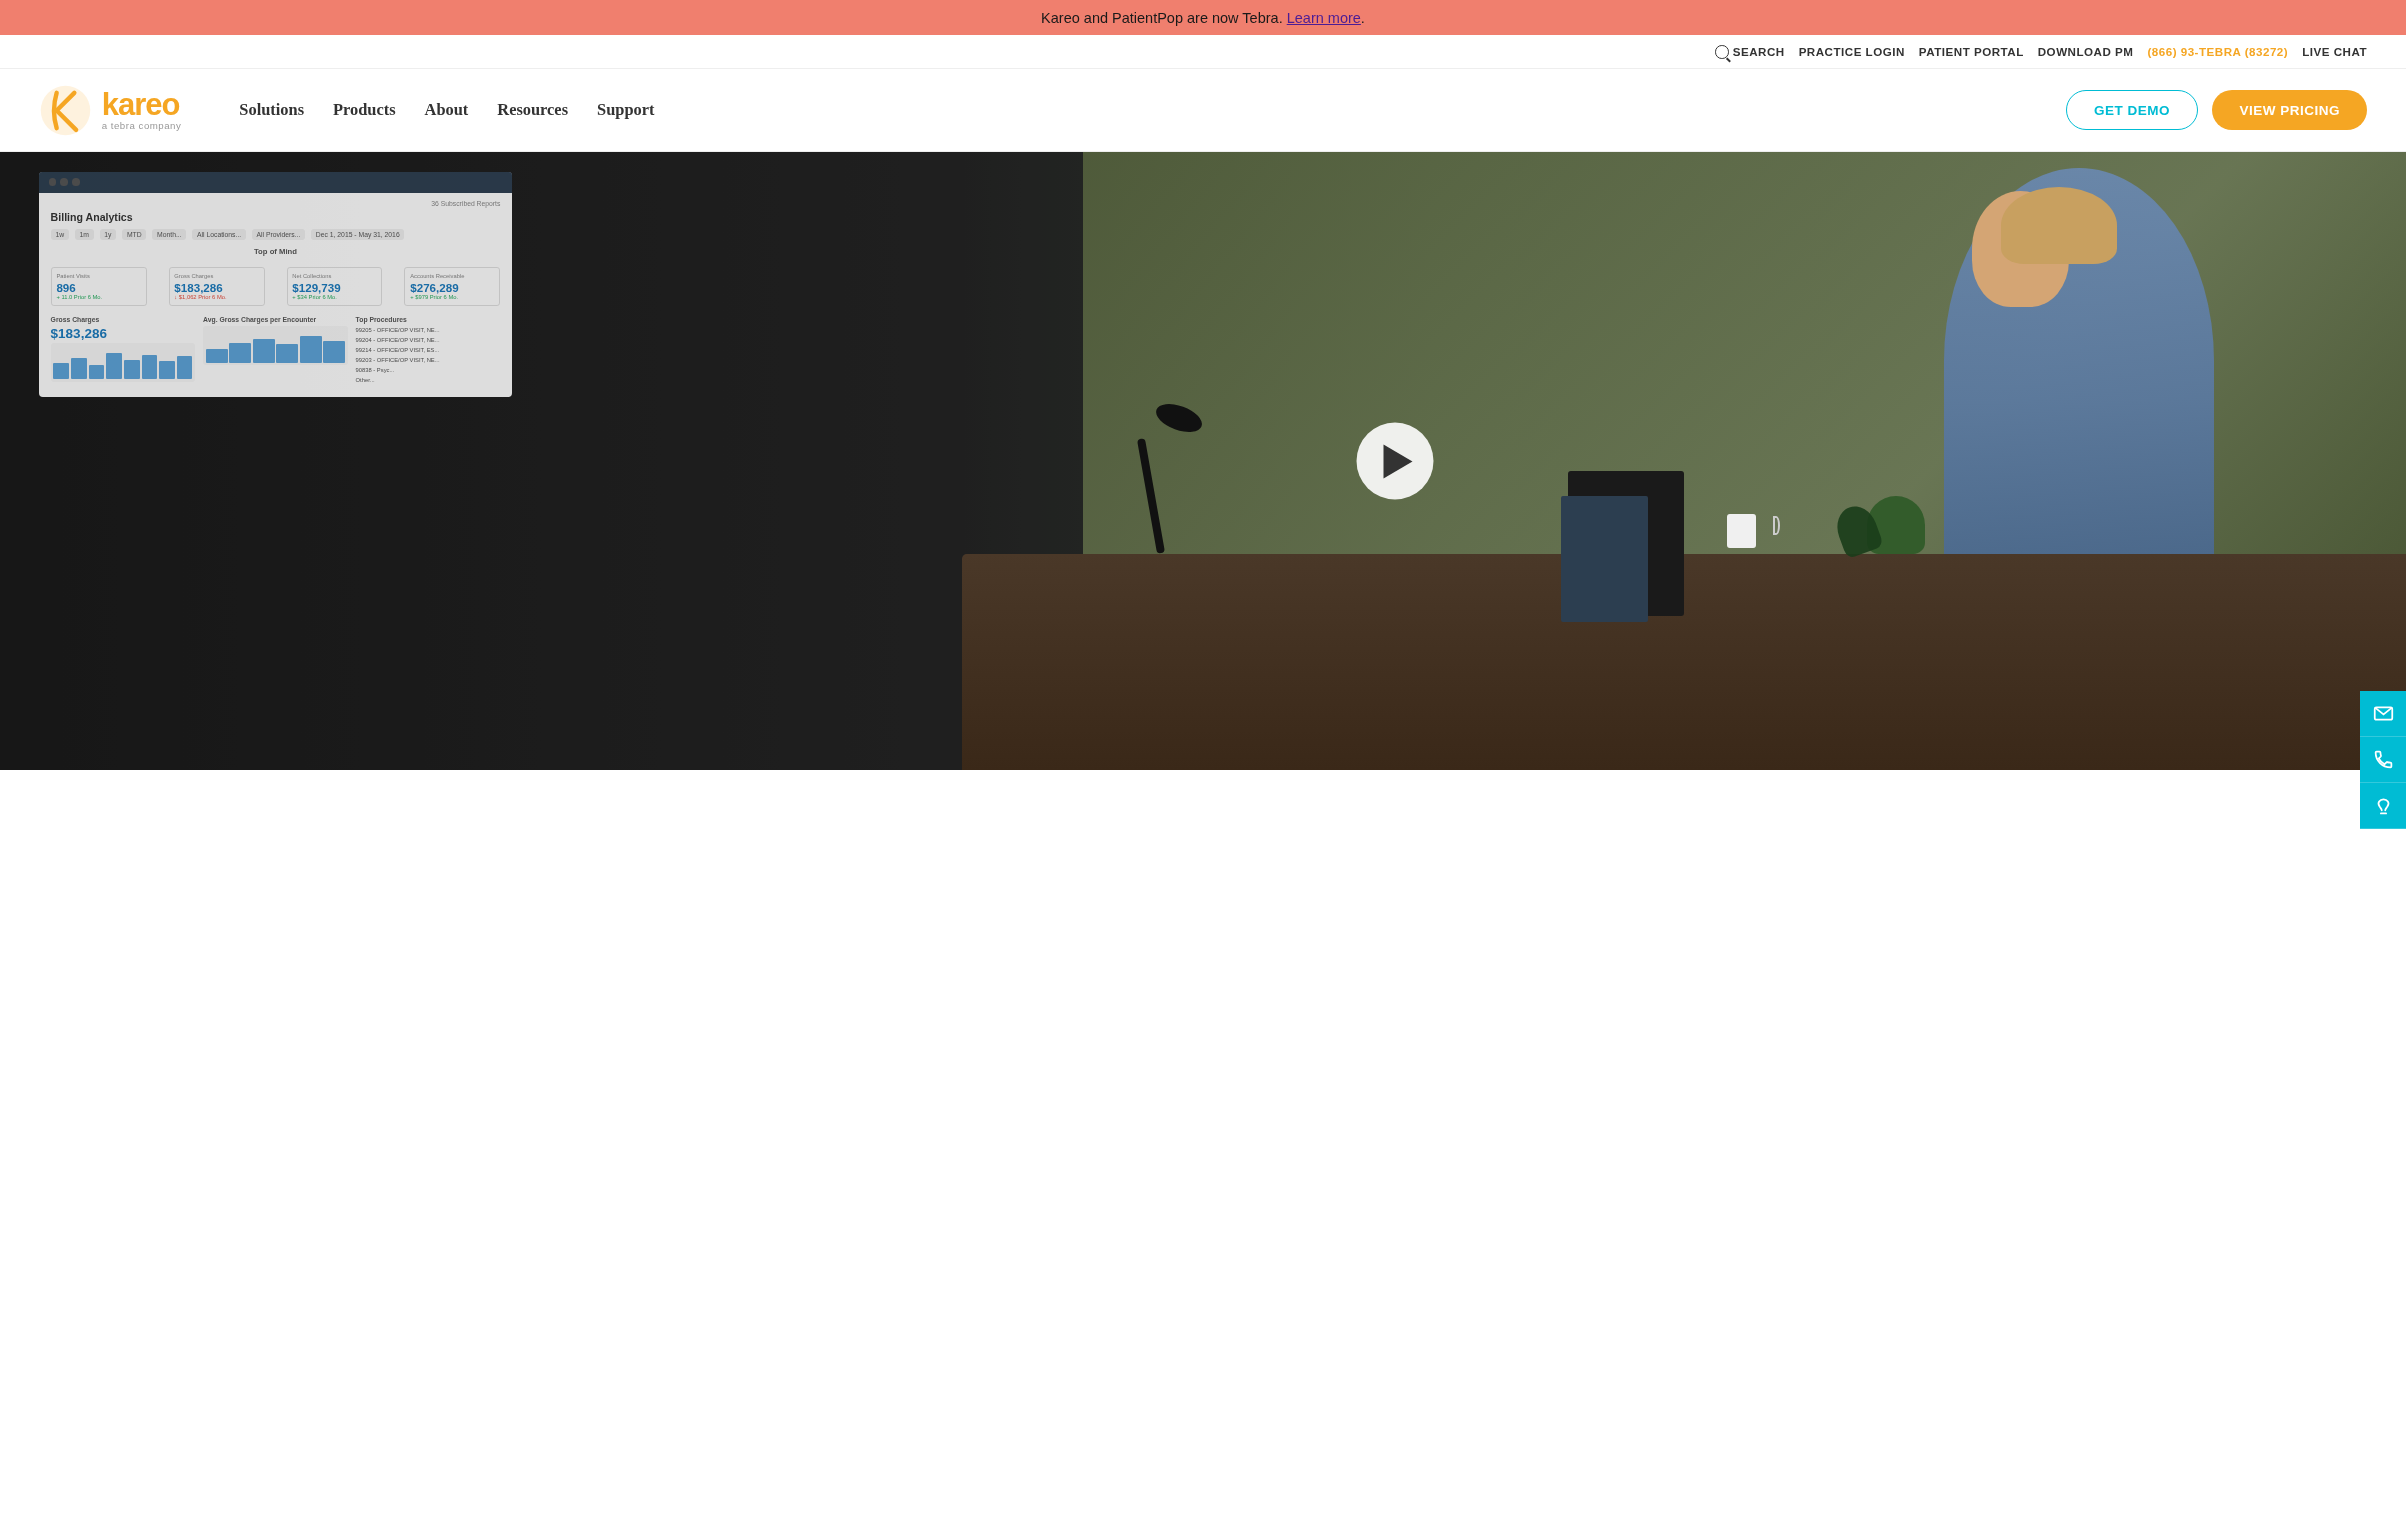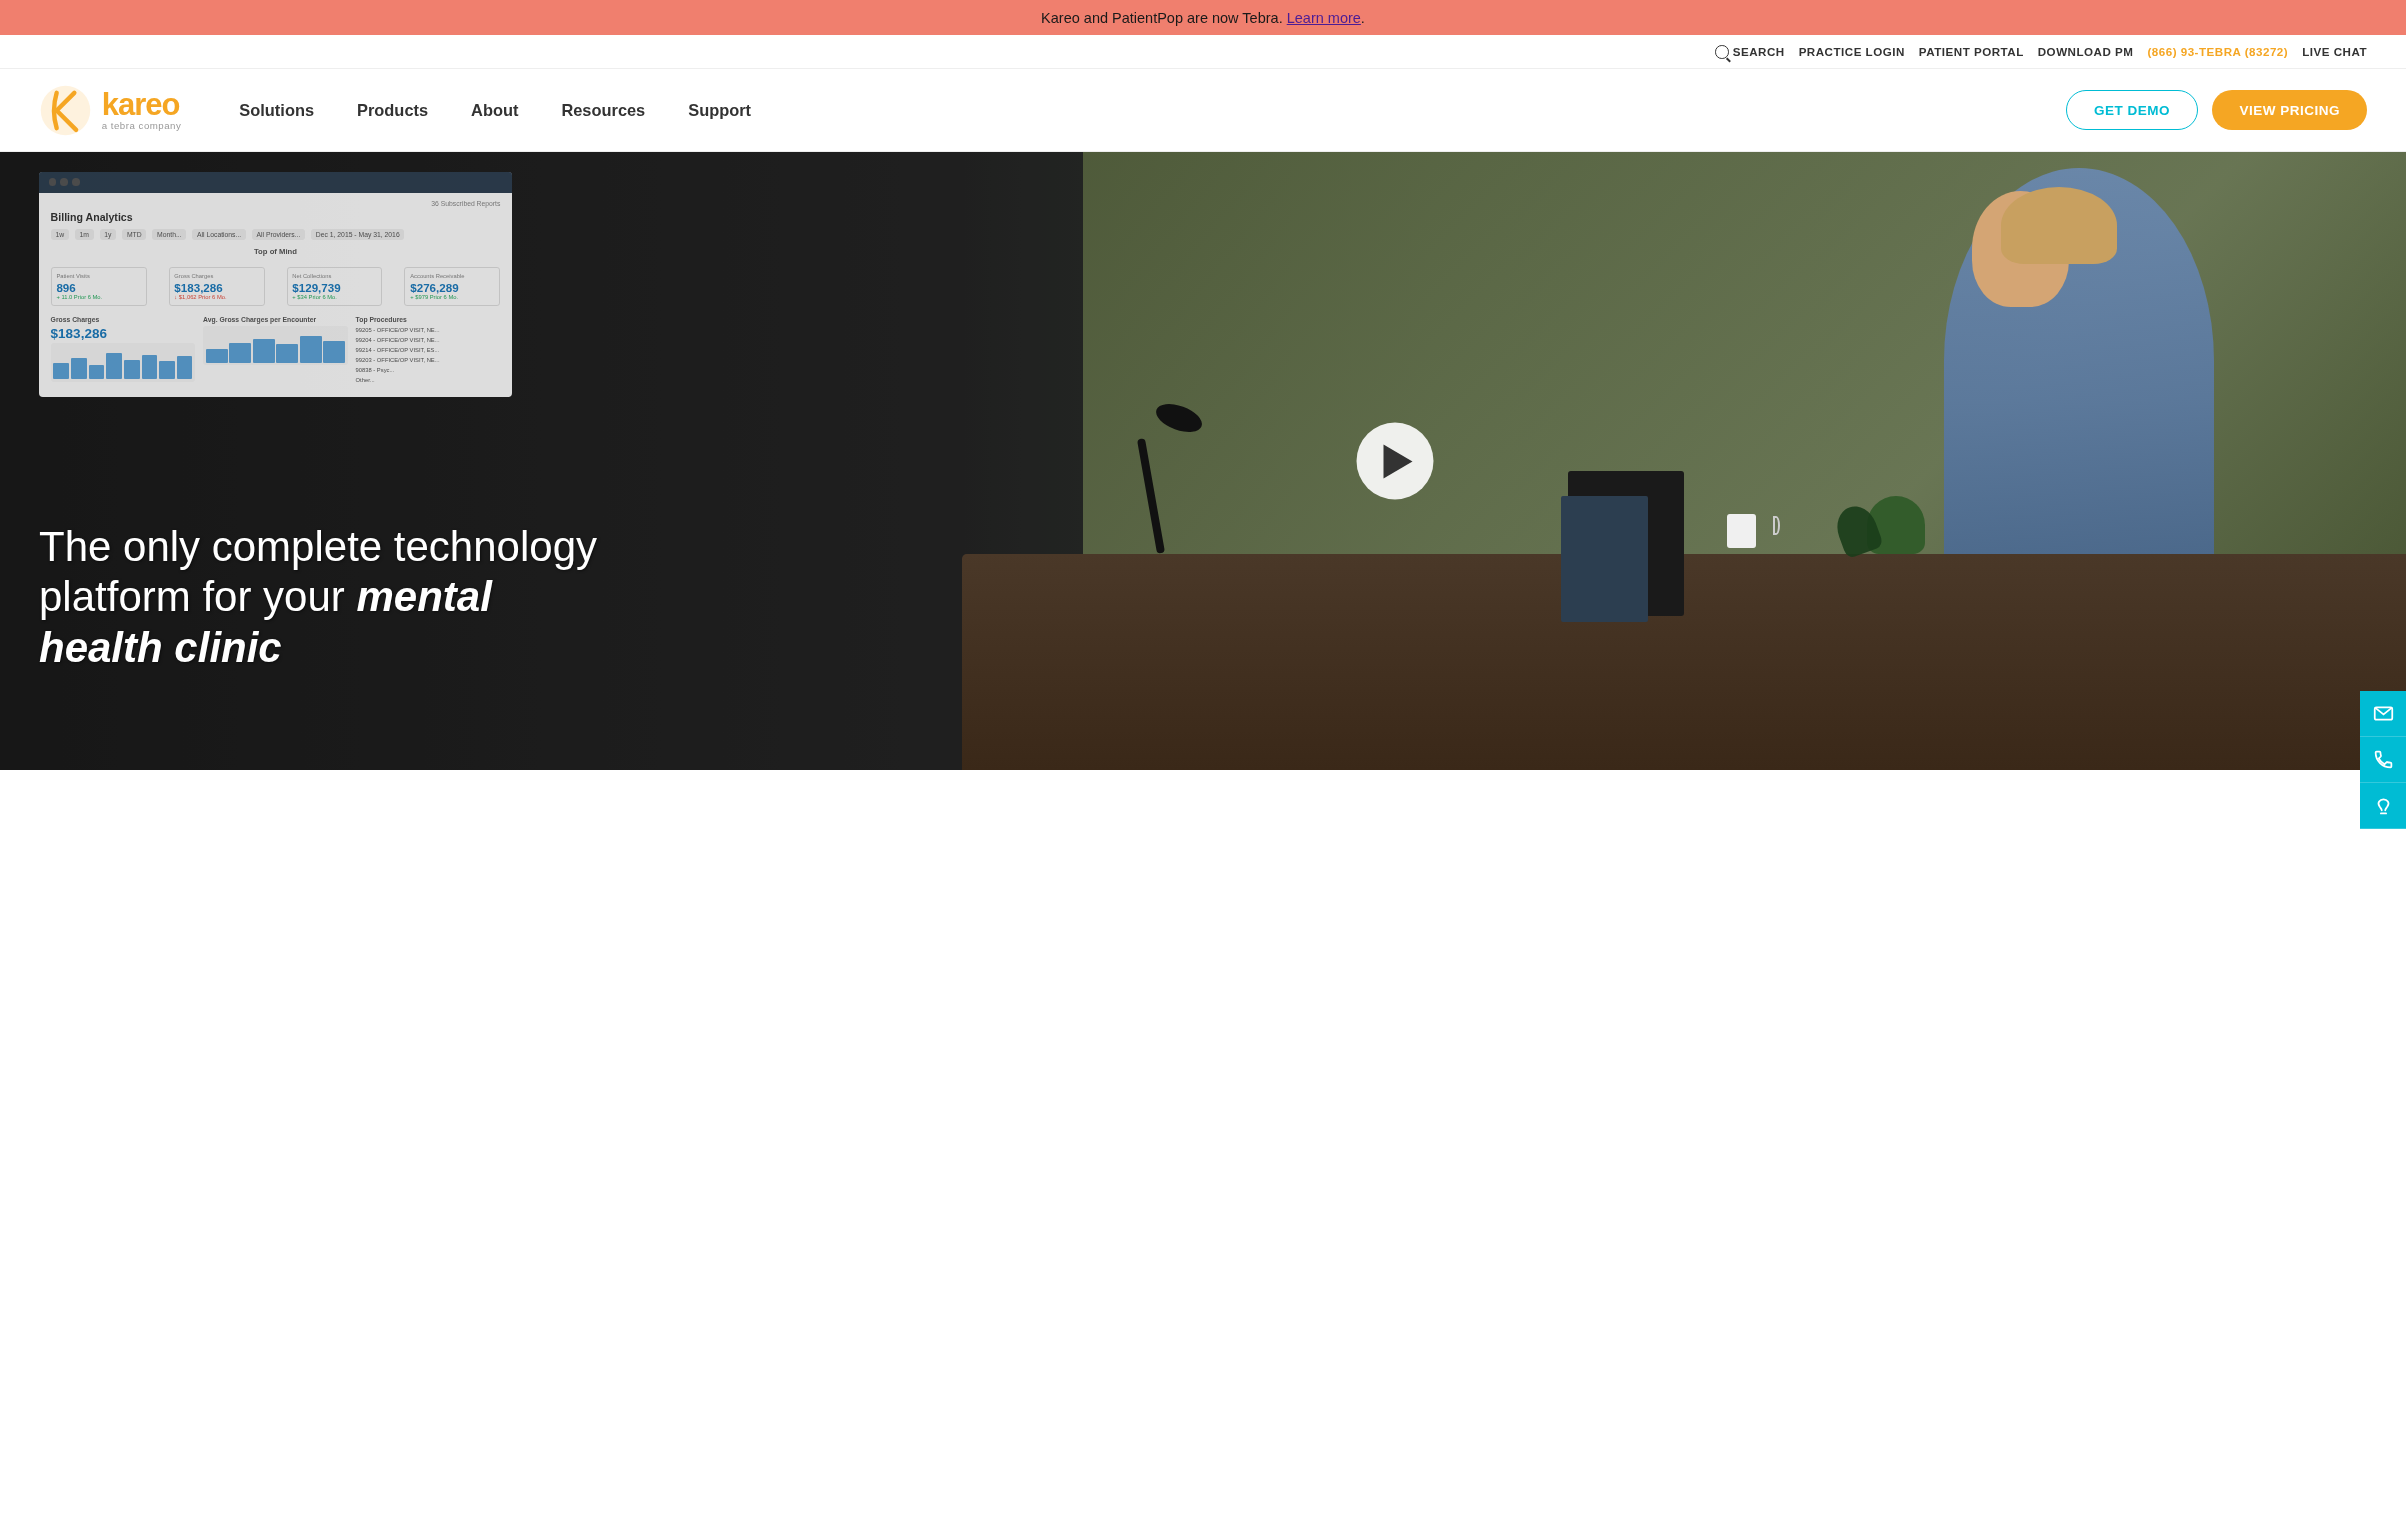--- a/index.html
+++ b/index.html
@@ -104,22 +104,23 @@
       line-height: 1;
     }
     .logo-sub {
       font-size: 9.7px;
       color: #999;
       letter-spacing: 0.5px;
     }
     .nav-links {
       display: flex;
       align-items: center;
-      gap: 43px;
+      gap: 29px;
       flex: 1;
+      font-family: Liberation Serif, serif;
     }
     .nav-link {
       font-size: 16.4px;
       font-weight: 700;
       color: #333;
       cursor: pointer;
       text-decoration: none;
     }
     .nav-buttons {
       display: flex;
@@ -528,25 +529,20 @@
 
   <div style="position:absolute;bottom:35%;right:8%;width:270px;height:386px;background:linear-gradient(180deg,#6a8ab8 0%,#5a7aa8 60%,#4a6a98 100%);border-radius:50% 50% 0 0;z-index:3;opacity:0.85;"></div>
 
   <div style="position:absolute;bottom:75%;right:14%;width:97px;height:116px;background:#d4a574;border-radius:50% 50% 40% 40%;z-index:4;"></div>
 
   <div style="position:absolute;bottom:82%;right:12%;width:116px;height:77px;background:#c8a060;border-radius:50% 50% 20% 20%;z-index:5;"></div>
 
   <div style="position:absolute;bottom:36%;right:27%;width:29px;height:34px;background:#f0f0f0;border-radius:2.9px;z-index:5;"></div>
   <div style="position:absolute;bottom:38%;right:26%;width:7.7px;height:19.3px;border:2.9px solid #ccc;border-radius:0 50% 50% 0;z-index:5;"></div>
 
-  <div class="hero-text">
-    <h1 class="hero-headline">
-      <span>The only complete technology platform for your </span><em>mental health clinic</em>
-    </h1>
-  </div>
 
   <div class="play-button">
     <div class="play-triangle"></div>
   </div>
 </section>
 
 <div class="side-buttons">
   <div class="side-btn">
     <svg viewBox="0 0 24 24">
       <rect x="2" y="5" width="20" height="14" rx="2" stroke="#fff" stroke-width="2" fill="none"></rect>

